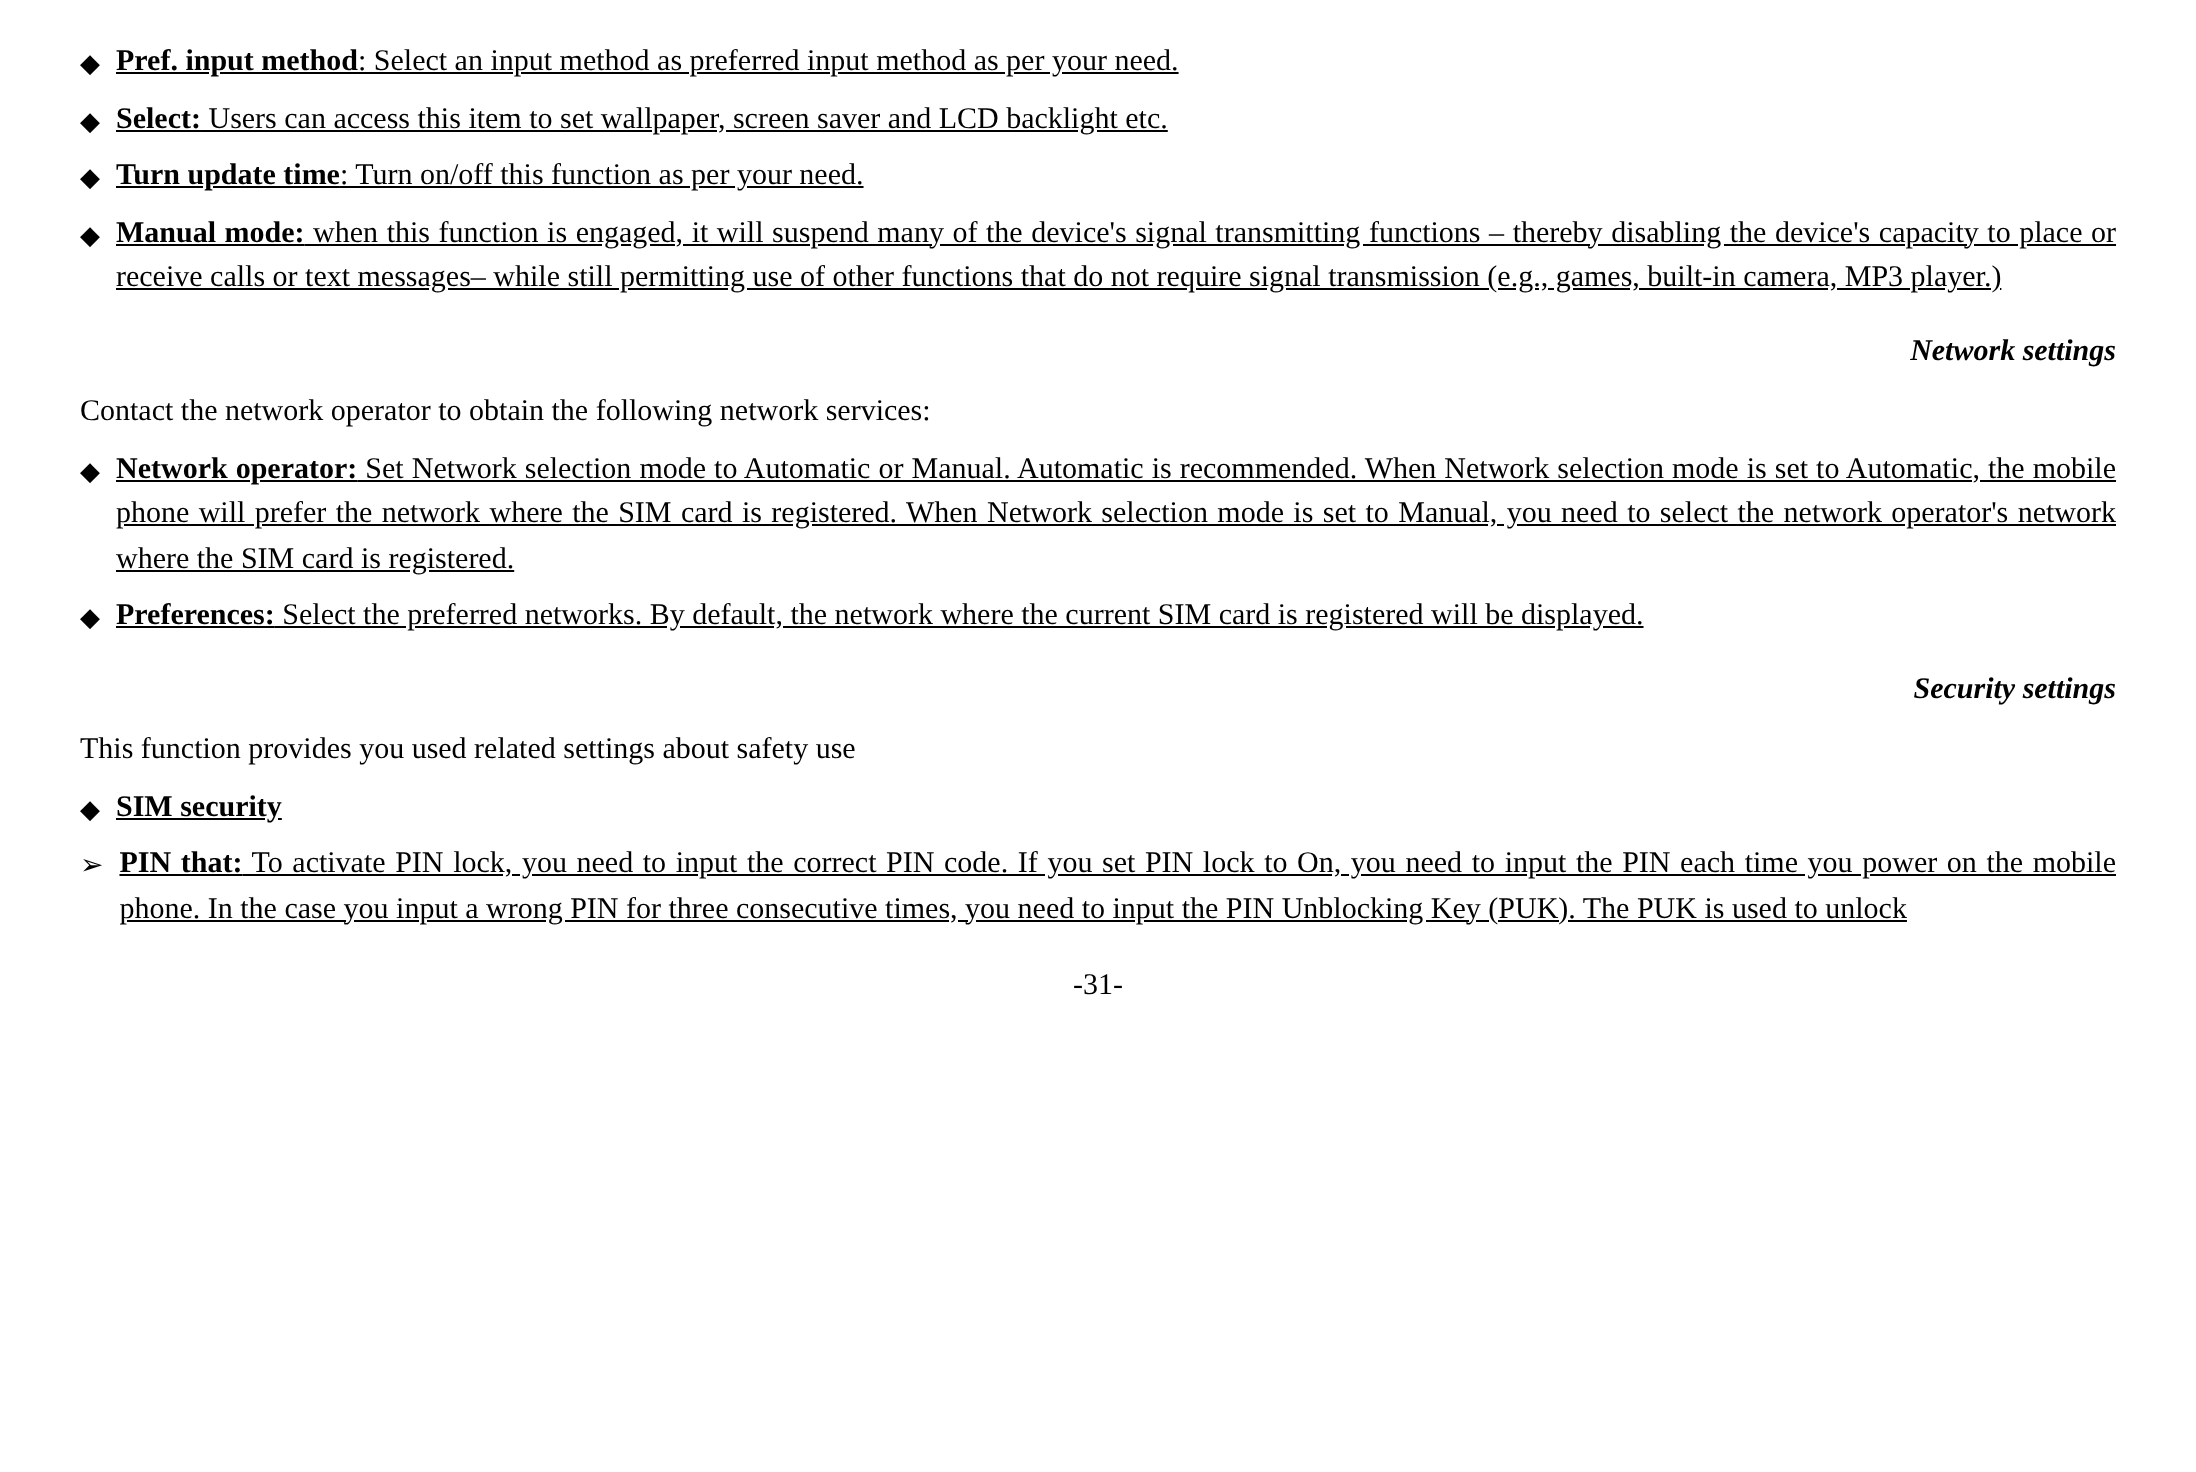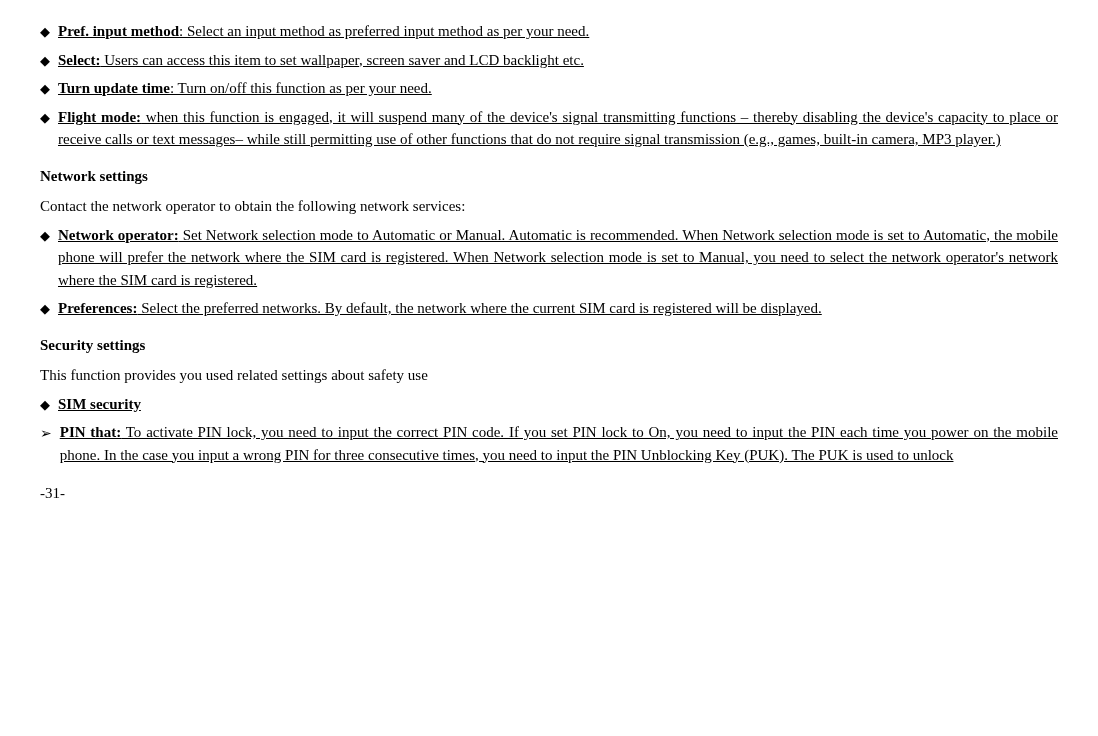--- a/index.html
+++ b/index.html
@@ -35,29 +35,30 @@
       margin-right: 8px;
       margin-top: 2px;
       flex-shrink: 0;
     }
     .bullet-text {
       flex: 1;
       text-align: justify;
       text-decoration: underline;
     }
     .section-heading {
-      text-align: left;
+      text-align: right;
       font-weight: bold;
       margin: 14px 0 8px 0;
+      font-style: italic;
     }
     .intro-text {
       margin-bottom: 6px;
     }
     .page-number {
-      text-align: left;
+      text-align: center;
       margin-top: 16px;
     }
   </style>
 </head>
 <body>
 
 <div class="bullet-item">
   <span class="bullet-diamond">◆</span>
   <span class="bullet-text">
     <b>Pref. input method</b>: Select an input method as preferred input method as per your need.
@@ -74,21 +75,21 @@
 <div class="bullet-item">
   <span class="bullet-diamond">◆</span>
   <span class="bullet-text">
     <b>Turn update time</b>: Turn on/off this function as per your need.
   </span>
 </div>
 
 <div class="bullet-item">
   <span class="bullet-diamond">◆</span>
   <span class="bullet-text">
-    <b>Flight mode:</b> when this function is engaged, it will suspend many of the device's signal transmitting functions – thereby disabling the device's capacity to place or receive calls or text messages– while still permitting use of other functions that do not require signal transmission (e.g., games, built-in camera, MP3 player.)
+    <b>Manual mode:</b> when this function is engaged, it will suspend many of the device's signal transmitting functions – thereby disabling the device's capacity to place or receive calls or text messages– while still permitting use of other functions that do not require signal transmission (e.g., games, built-in camera, MP3 player.)
   </span>
 </div>
 
 <div class="section-heading">
   <span>Network settings</span>
 </div>
 
 <p class="intro-text">Contact the network operator to obtain the following network services:</p>
 
 <div class="bullet-item">

